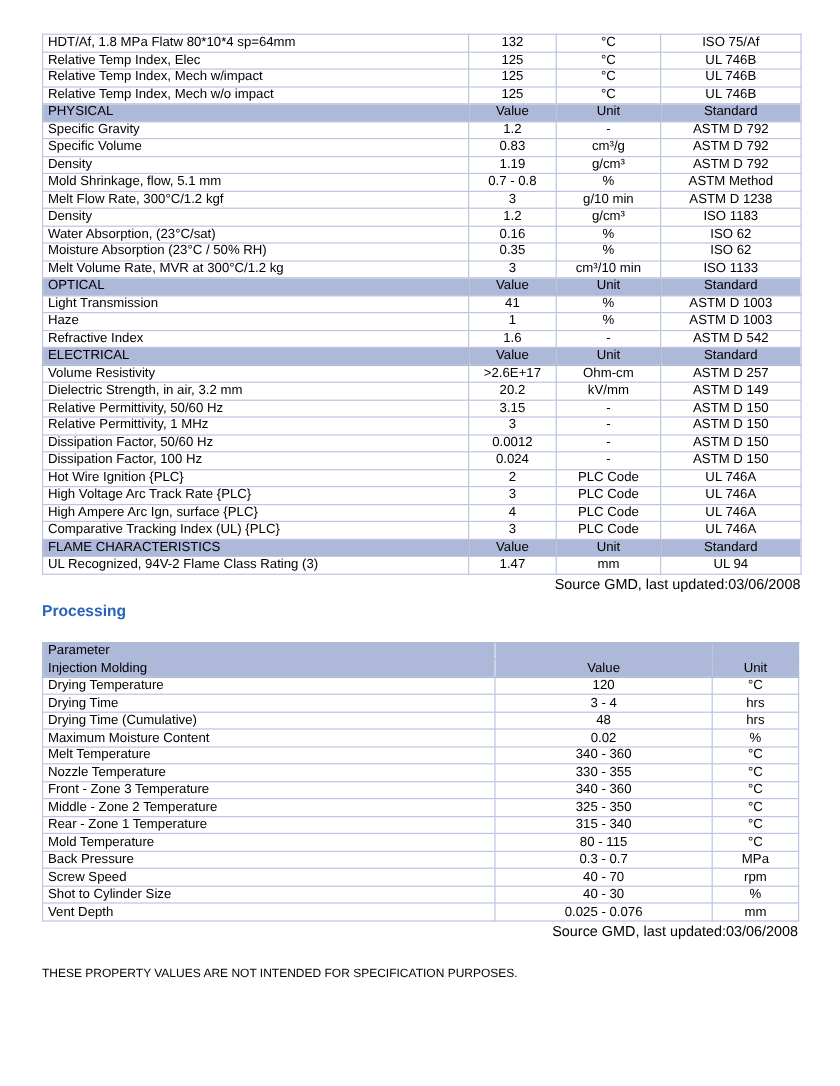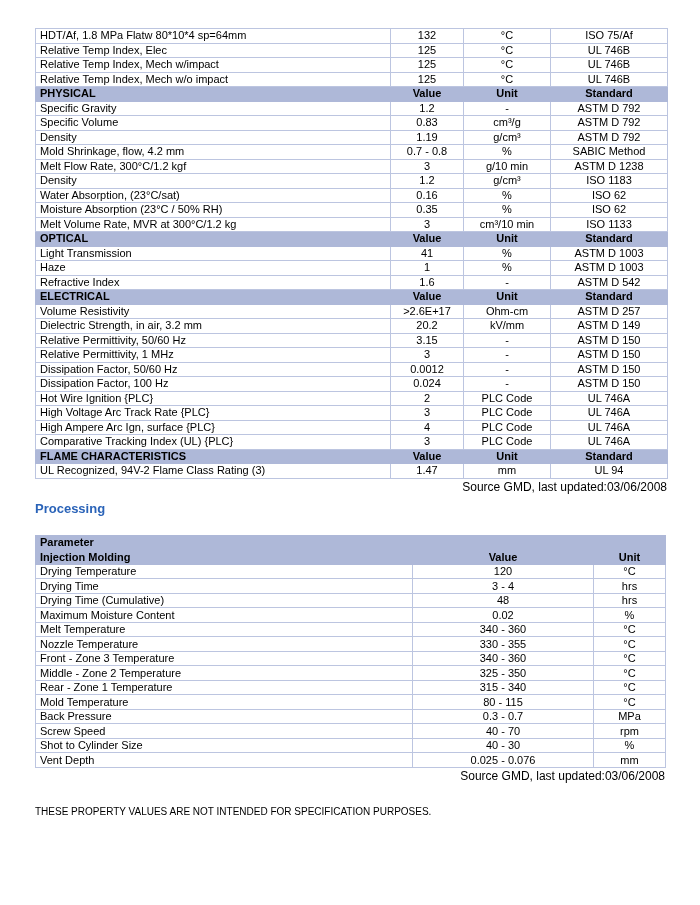--- a/index.html
+++ b/index.html
@@ -39,21 +39,21 @@
     border: 1px solid var(--grid-line);
     text-align: center;
     white-space: nowrap;
     overflow: hidden;
     vertical-align: middle;
   }
   td:first-child { text-align: left; }
   tr.section-header td {
     background: var(--header-bg);
     border-color: var(--header-bg);
-    font-weight: bold;
+    font-weight: normal;
   }
   .source-note {
     font-size: 12px;
     text-align: right;
     margin-top: 2px;
     line-height: 1.1;
   }
   .source-note.w1 { width: 632px; }
   .source-note.w2 { width: 630px; }
   .section-heading {
@@ -123,24 +123,24 @@
           <td>cm³/g</td>
           <td>ASTM D 792</td>
         </tr>
         <tr>
           <td>Density</td>
           <td>1.19</td>
           <td>g/cm³</td>
           <td>ASTM D 792</td>
         </tr>
         <tr>
-          <td>Mold Shrinkage, flow, 4.2 mm</td>
+          <td>Mold Shrinkage, flow, 5.1 mm</td>
           <td>0.7 - 0.8</td>
           <td>%</td>
-          <td>SABIC Method</td>
+          <td>ASTM Method</td>
         </tr>
         <tr>
           <td>Melt Flow Rate, 300°C/1.2 kgf</td>
           <td>3</td>
           <td>g/10 min</td>
           <td>ASTM D 1238</td>
         </tr>
         <tr>
           <td>Density</td>
           <td>1.2</td>

